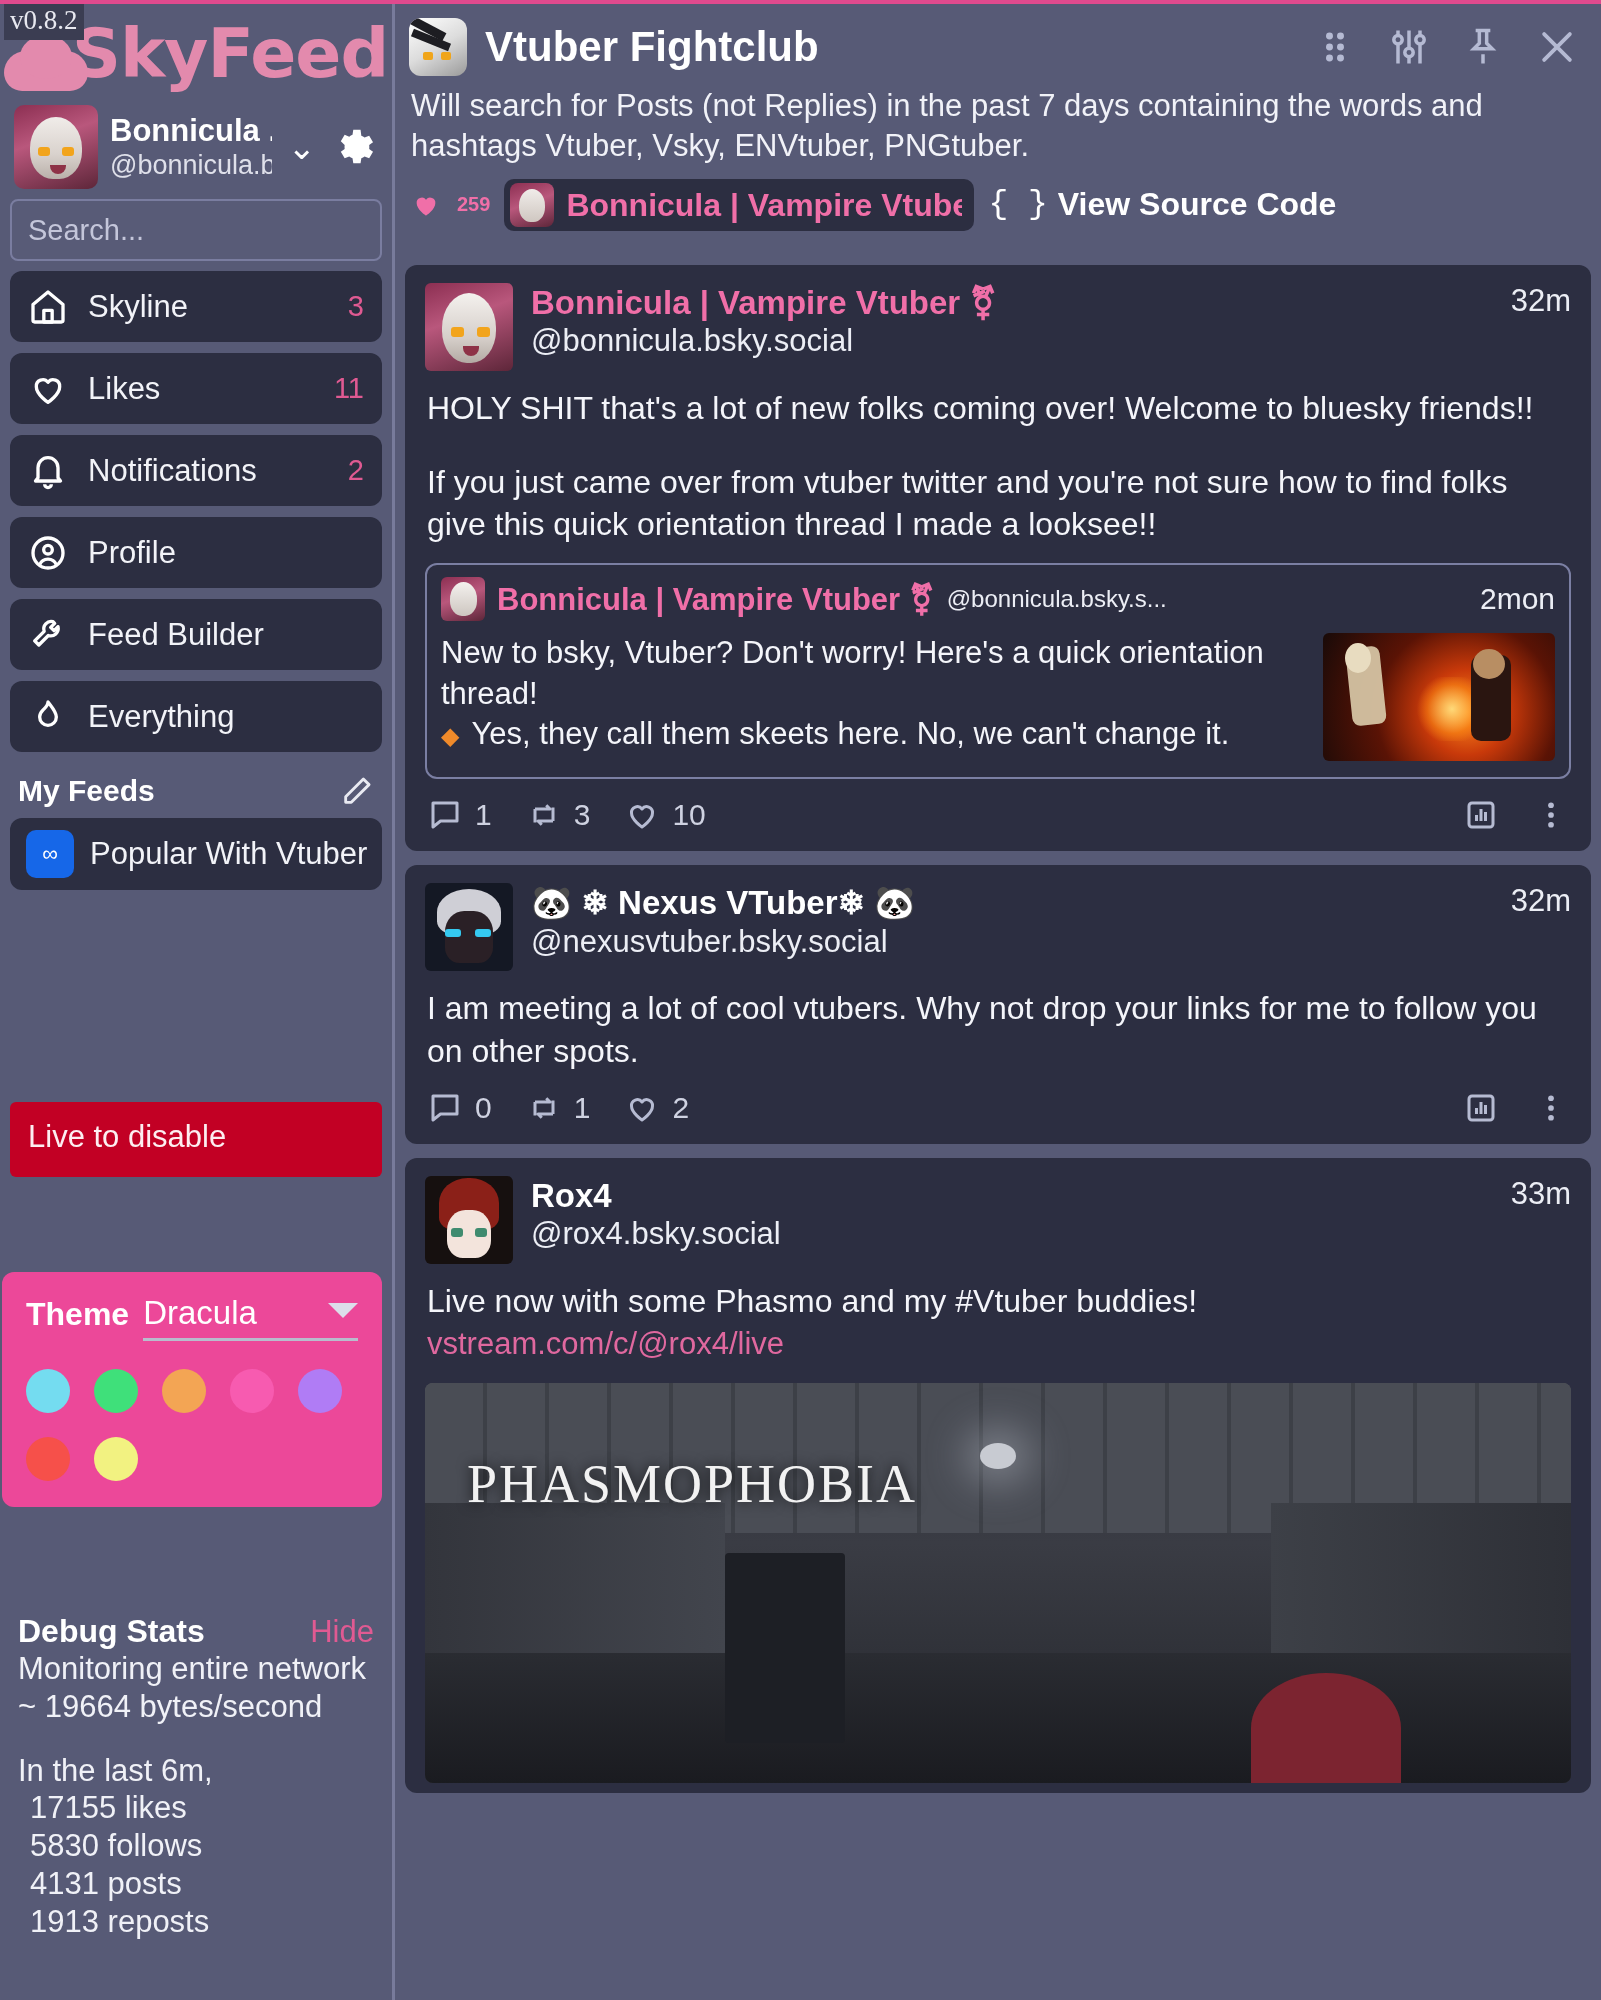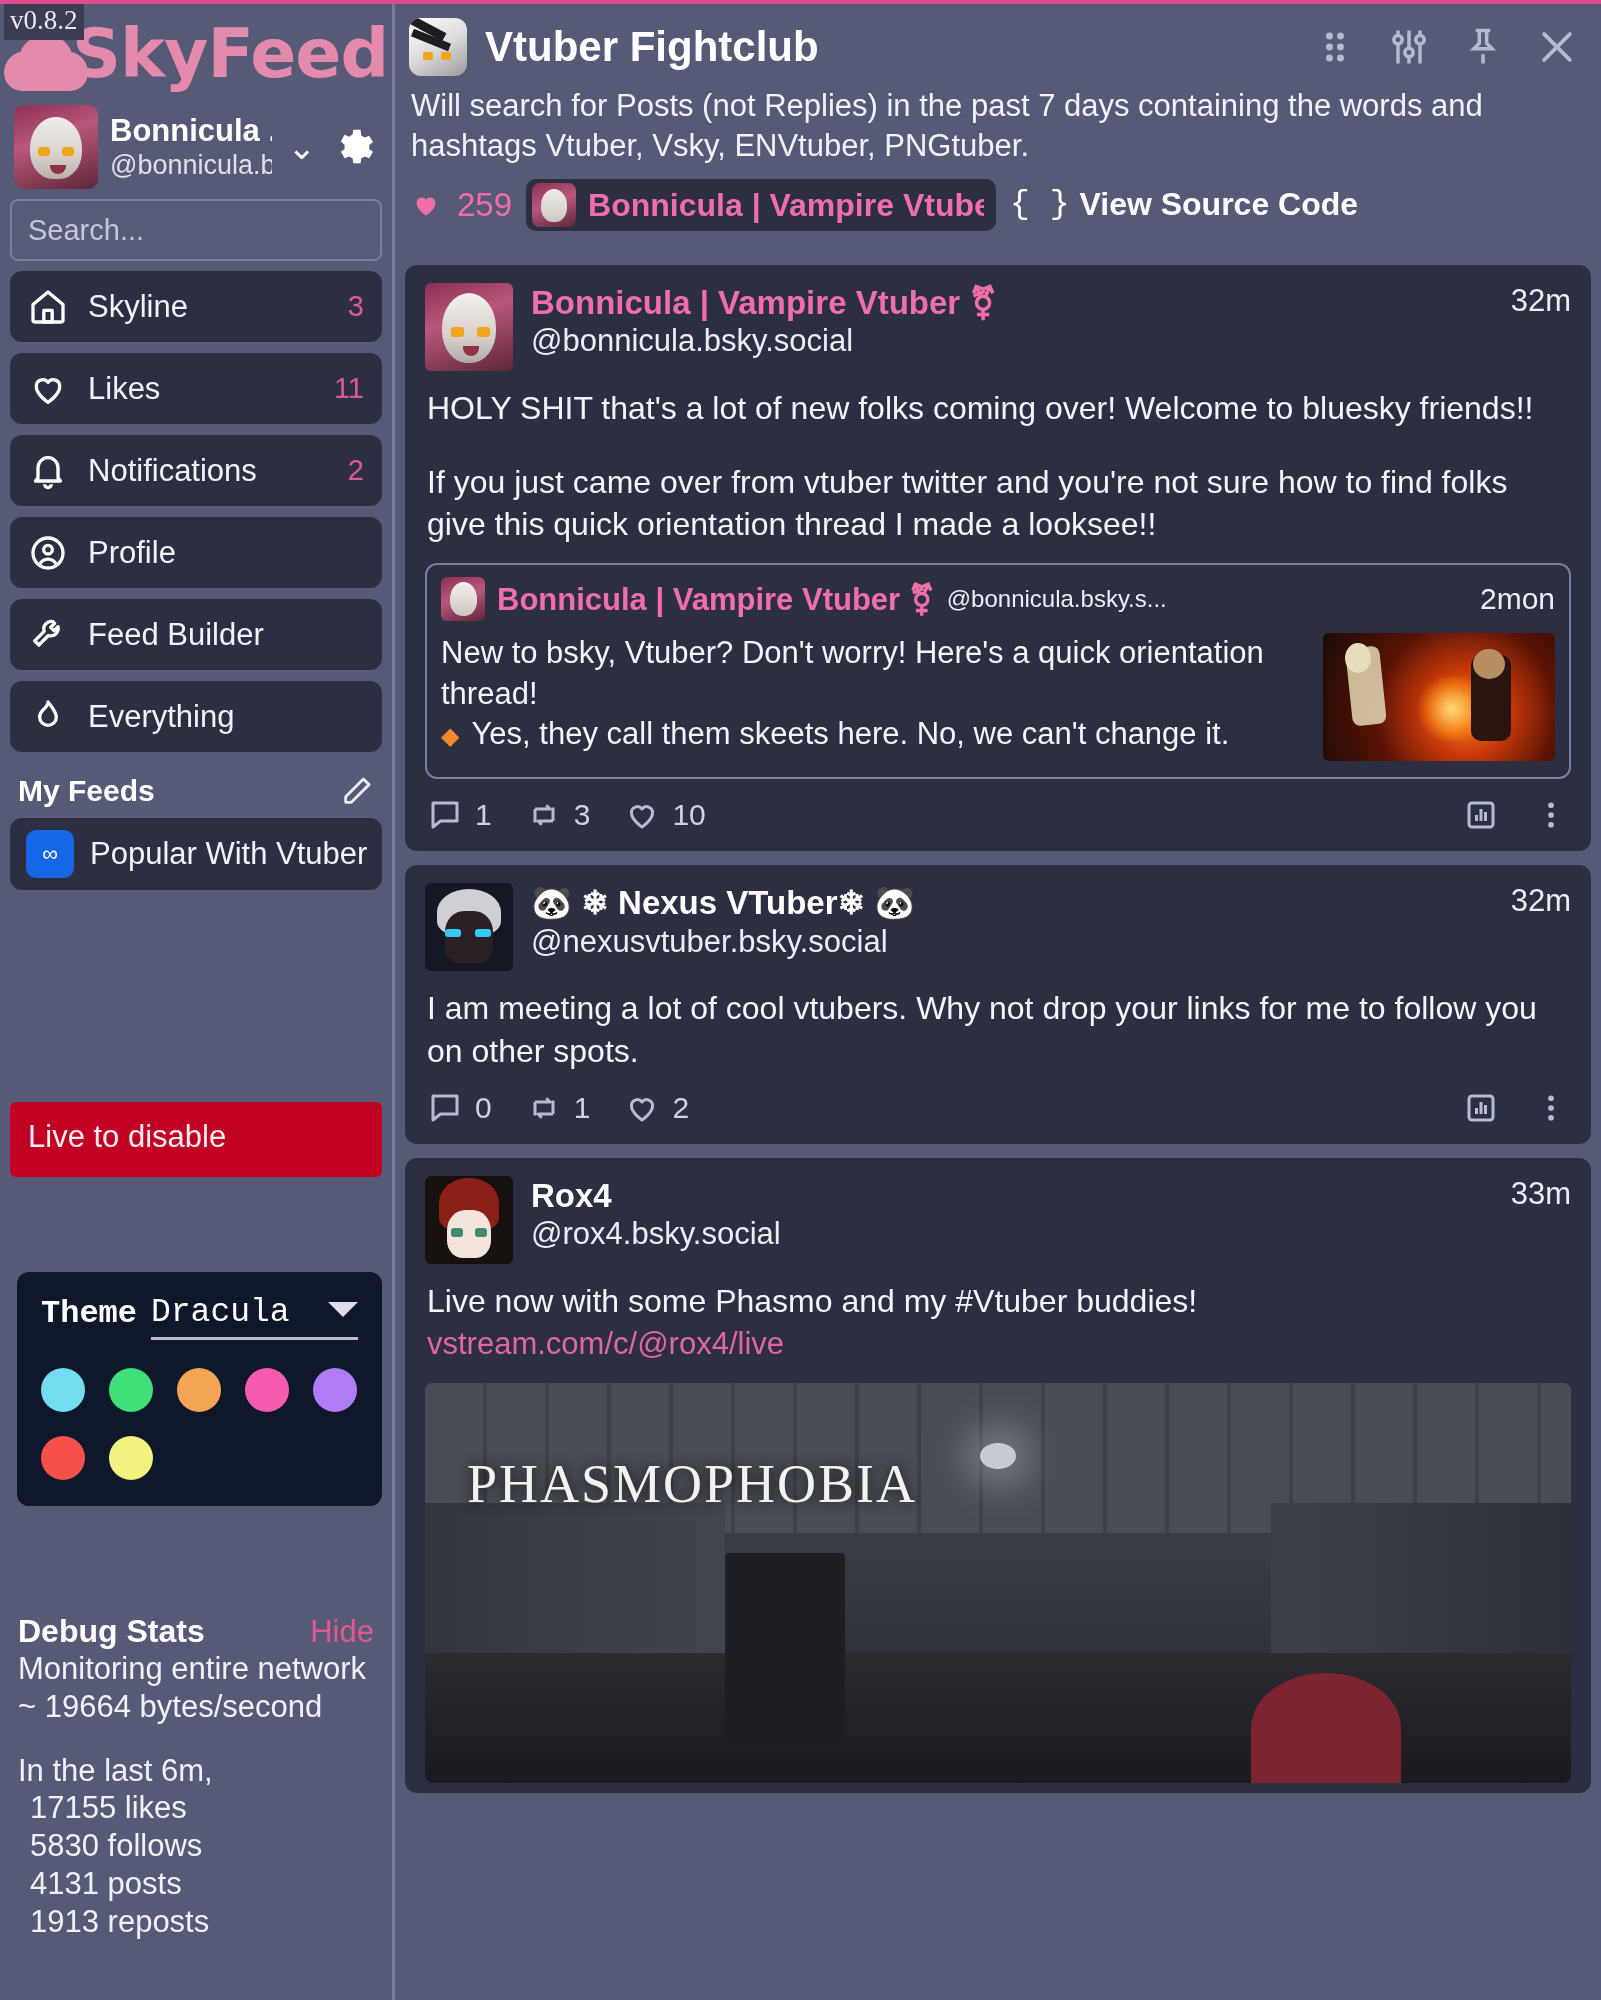--- a/index.html
+++ b/index.html
@@ -101,22 +101,22 @@
 
   .nsfw {
     position: absolute; left: 10px; right: 10px; top: 1102px;
     background: #c20024; border-radius: 6px; padding: 16px 18px 20px 18px; z-index: 20;
     cursor: pointer;
   }
   .nsfw-title { font-size: 32px; font-weight: 700; color: #ffffff; line-height: 1.25; }
   .nsfw-sub { font-size: 31px; color: #fdeef1; line-height: 1.25; }
 
   .theme-card {
-    position: absolute; left: 17px; right: 10px; top: 1272px;
-    background: #0f172a; border-radius: 12px; padding: 22px 24px 26px 24px; z-index: 19; font-family: Liberation Mono, monospace;
+    position: absolute; left: 2px; right: 10px; top: 1272px;
+    background: #ec4899; border-radius: 12px; padding: 22px 24px 26px 24px; z-index: 19;
   }
   .theme-row { display:flex; align-items: flex-end; gap: 14px; }
   .theme-label { font-size: 32px; font-weight: 700; color:#fff; padding-bottom: 8px;}
   .theme-select {
     flex:1; border-bottom: 3px solid #b9bccd; display:flex; align-items:center; justify-content: space-between;
     padding-bottom: 6px;
   }
   .theme-value { font-size: 33px; color: #fff; }
   .theme-caret { width: 0; height: 0; border-left: 15px solid transparent; border-right: 15px solid transparent; border-top: 15px solid #dcdeea; margin-bottom: 6px;}
   .swatches { display:flex; flex-wrap: wrap; gap: 24px; margin-top: 28px; }
@@ -147,21 +147,21 @@
   .col-icon .s1 { left:-8px; top:4px; width:46px; height:9px; transform: rotate(28deg); }
   .col-icon .s2 { left:2px; top:18px; width:40px; height:8px; transform: rotate(22deg); }
   .col-icon .eye { position:absolute; width:10px; height:8px; background:#f0a51a; border-radius:2px; top:34px;}
   .col-icon .e1 { left:14px;} .col-icon .e2{left:32px;}
   .col-title { font-size: 42px; font-weight: 700; color: #ffffff; flex: 1; }
   .head-icons { display:flex; align-items:center; gap: 30px; padding-right: 8px;}
   .hic { width: 44px; height: 44px; color: #b5bad3; cursor:pointer; }
   .col-desc { font-size: 31px; color: #f1f2f8; line-height: 1.3; padding: 10px 2px 0 2px; }
   .col-meta { display:flex; align-items:center; gap: 14px; padding: 12px 0 10px 0; flex-wrap: nowrap;}
   .heart-pink { width: 34px; height: 32px; color:#f06fa8; flex:0 0 34px;}
-  .meta-likes { font-size: 33px; color: #f06fa8; font-weight: 400; }
+  .meta-likes { font-size: 20px; color: #f06fa8; font-weight: 700; }
   .author-chip {
     display:flex; align-items:center; gap: 12px; background: #2c2e41;
     border-radius: 10px; padding: 4px 12px 4px 6px; max-width: 470px; overflow:hidden;
   }
   .chip-av { width: 44px; height:44px; border-radius:8px; flex:0 0 44px; overflow:hidden;
              background: linear-gradient(160deg,#8c2f52 0%, #b9577c 45%, #5d2639 100%); position:relative;}
   .chip-av:before{content:"";position:absolute;left:9px;top:6px;width:26px;height:33px;background:linear-gradient(180deg,#f0ece9,#cfc7c1);border-radius:50% 50% 44% 44%;}
   .chip-name { font-size: 32px; color:#f06fa8; font-weight:700; white-space:nowrap; overflow:hidden; }
   .src-link { display:flex; align-items:center; gap: 10px; white-space:nowrap; }
   .src-braces { font-size: 33px; color:#fff; font-family:"Liberation Mono", monospace; }

